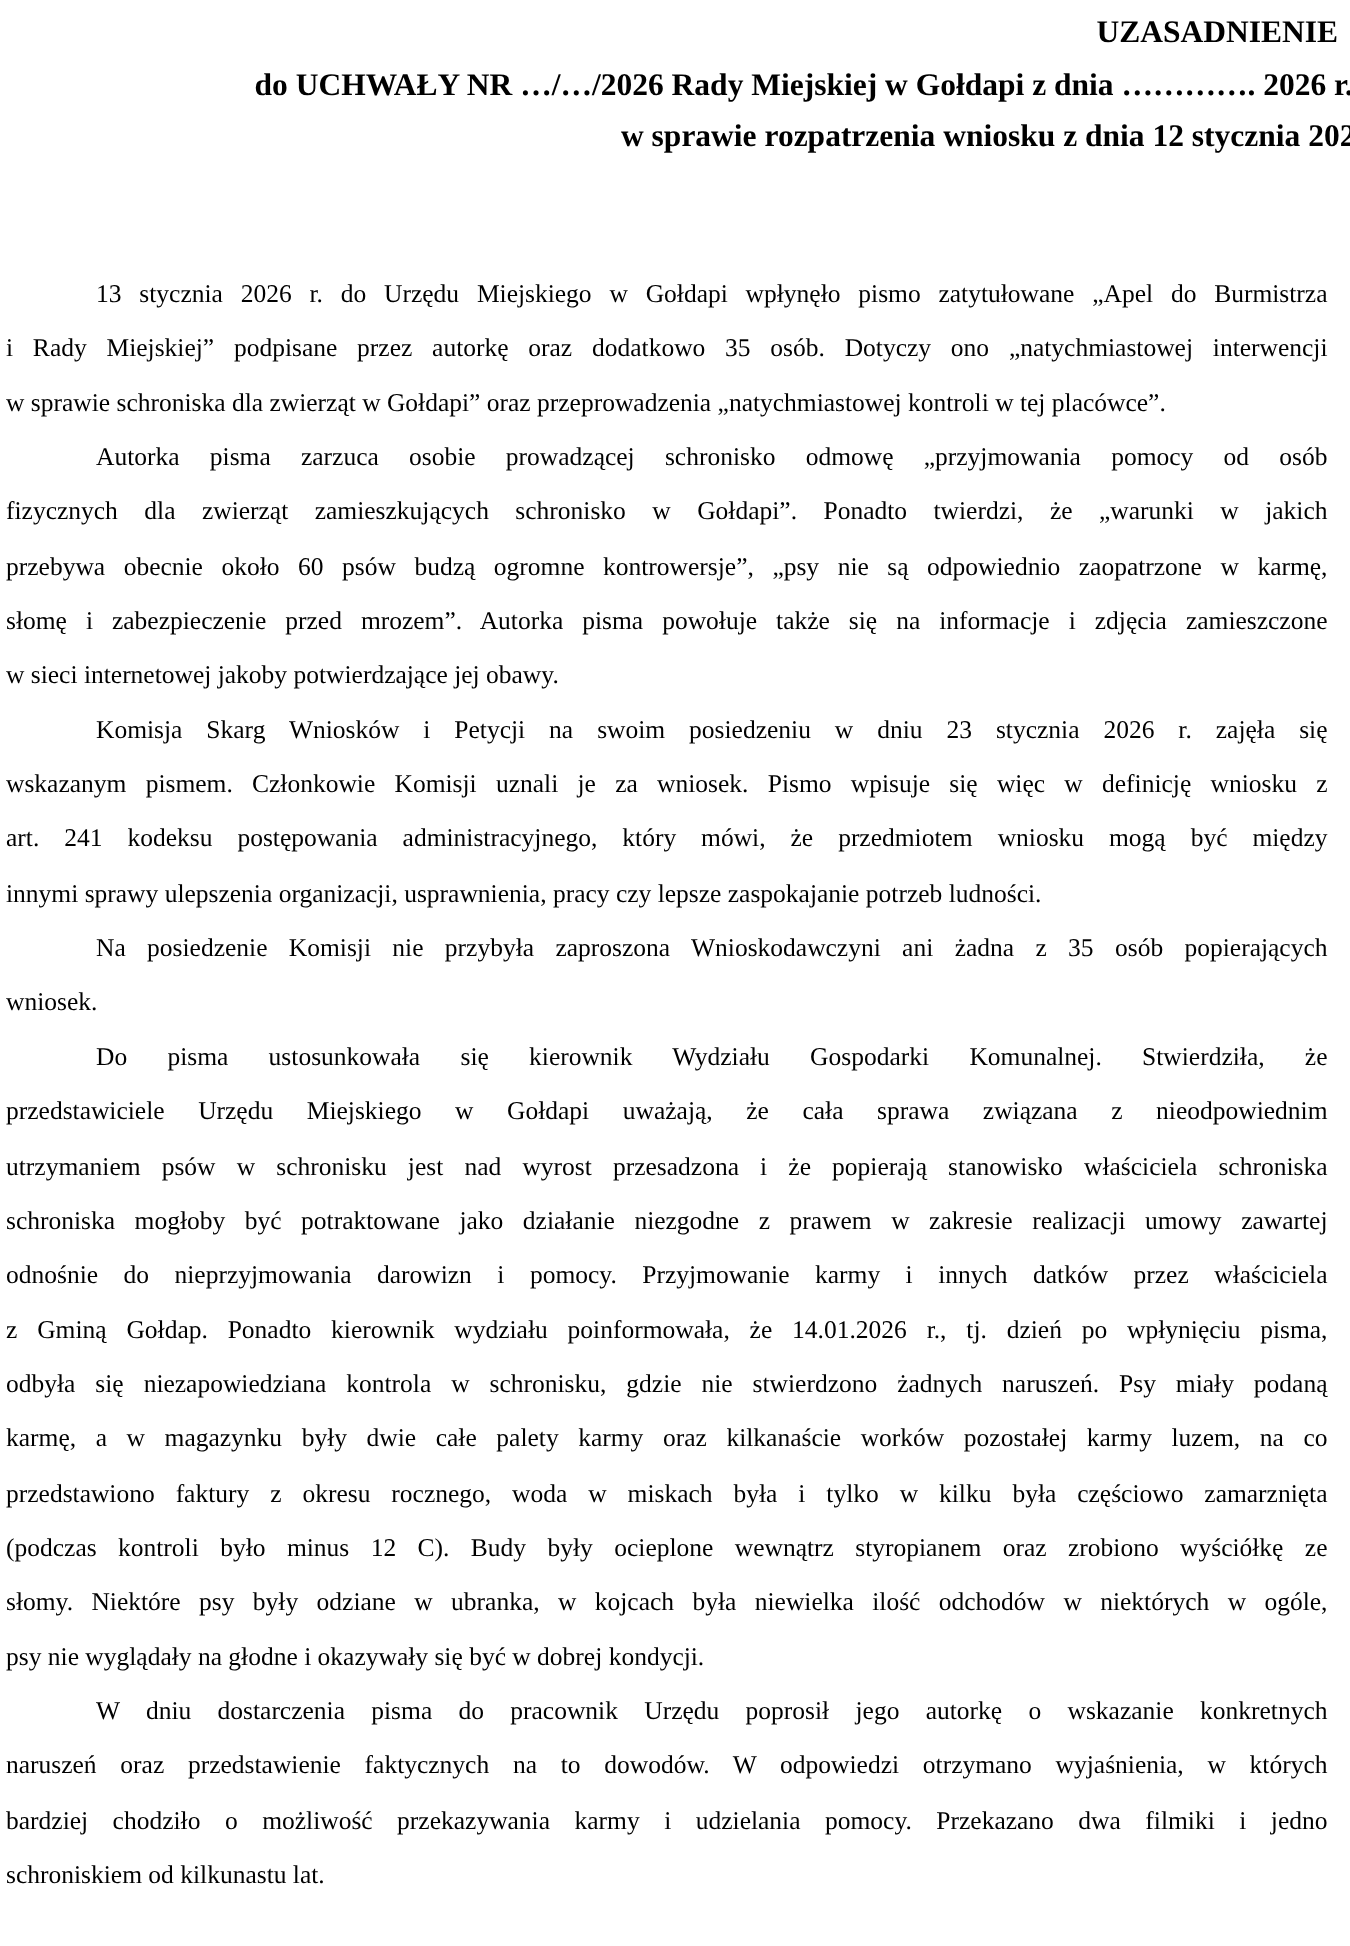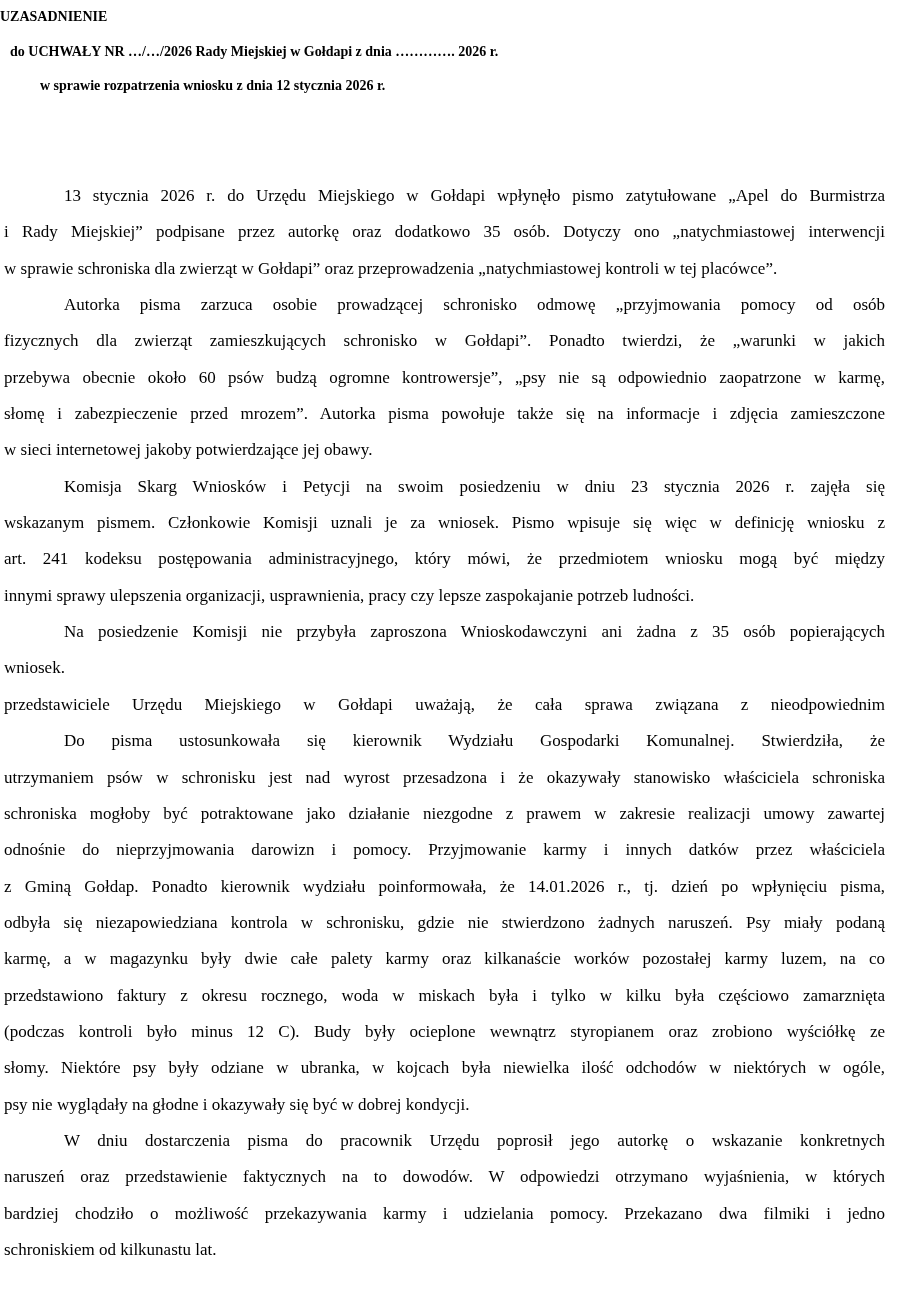--- a/index.html
+++ b/index.html
@@ -1,19 +1,19 @@
 <!DOCTYPE html>
 <html><head>
 <meta charset="utf-8">
 <style>
   html, body { margin: 0; padding: 0; background: #ffffff; }
   body { width: 900px; height: 1297px; overflow: hidden; position: relative;
          font-family: "Liberation Serif", "DejaVu Serif", serif; color: #000; }
-  .header { position: absolute; left: 0; width: 892px; text-align: left; font-weight: bold;
-            font-size: 14px; white-space: nowrap; }
+  .header { position: absolute; left: 0; width: 892px; text-align: right; font-weight: bold;
+            font-size: 21px; white-space: nowrap; }
   .h1 { top: 9px; }
   .h2 { top: 44px; padding-left: 10px; }
   .h3 { top: 78px; padding-left: 40px; }
   .body { position: absolute; left: 4px; top: 178px; width: 881px; }
   .line { display: block; height: 36.35px; line-height: 36.35px; font-size: 17px;
           text-align: justify; text-align-last: justify; white-space: nowrap; overflow: visible; }
   .line.last { text-align-last: left; }
   .line.indent { padding-left: 60px; }
 </style>
 </head>
@@ -40,23 +40,23 @@
       <div class="line indent">Komisja Skarg Wniosków i Petycji na swoim posiedzeniu w dniu 23 stycznia 2026 r. zajęła się</div>
       <div class="line">wskazanym pismem. Członkowie Komisji uznali je za wniosek. Pismo wpisuje się więc w definicję wniosku z</div>
       <div class="line">art. 241 kodeksu postępowania administracyjnego, który mówi, że przedmiotem wniosku mogą być między</div>
       <div class="line last">innymi sprawy ulepszenia organizacji, usprawnienia, pracy czy lepsze zaspokajanie potrzeb ludności.</div>
     </div>
     <div>
       <div class="line indent">Na posiedzenie Komisji nie przybyła zaproszona Wnioskodawczyni ani żadna z 35 osób popierających</div>
       <div class="line last">wniosek.</div>
     </div>
     <div>
+      <div class="line indent">Do pisma ustosunkowała się kierownik Wydziału Gospodarki Komunalnej. Stwierdziła, że</div>
       <div class="line">przedstawiciele Urzędu Miejskiego w Gołdapi uważają, że cała sprawa związana z nieodpowiednim</div>
-      <div class="line indent">Do pisma ustosunkowała się kierownik Wydziału Gospodarki Komunalnej. Stwierdziła, że</div>
-      <div class="line">utrzymaniem psów w schronisku jest nad wyrost przesadzona i że okazywały stanowisko właściciela schroniska</div>
+      <div class="line">utrzymaniem psów w schronisku jest nad wyrost przesadzona i że popierają stanowisko właściciela schroniska</div>
       <div class="line">schroniska mogłoby być potraktowane jako działanie niezgodne z prawem w zakresie realizacji umowy zawartej</div>
       <div class="line">odnośnie do nieprzyjmowania darowizn i pomocy. Przyjmowanie karmy i innych datków przez właściciela</div>
       <div class="line">z Gminą Gołdap. Ponadto kierownik wydziału poinformowała, że 14.01.2026 r., tj. dzień po wpłynięciu pisma,</div>
       <div class="line">odbyła się niezapowiedziana kontrola w schronisku, gdzie nie stwierdzono żadnych naruszeń. Psy miały podaną</div>
       <div class="line">karmę, a w magazynku były dwie całe palety karmy oraz kilkanaście worków pozostałej karmy luzem, na co</div>
       <div class="line">przedstawiono faktury z okresu rocznego, woda w miskach była i tylko w kilku była częściowo zamarznięta</div>
       <div class="line">(podczas kontroli było minus 12 C). Budy były ocieplone wewnątrz styropianem oraz zrobiono wyściółkę ze</div>
       <div class="line">słomy. Niektóre psy były odziane w ubranka, w kojcach była niewielka ilość odchodów w niektórych w ogóle,</div>
       <div class="line last">psy nie wyglądały na głodne i okazywały się być w dobrej kondycji.</div>
     </div>

